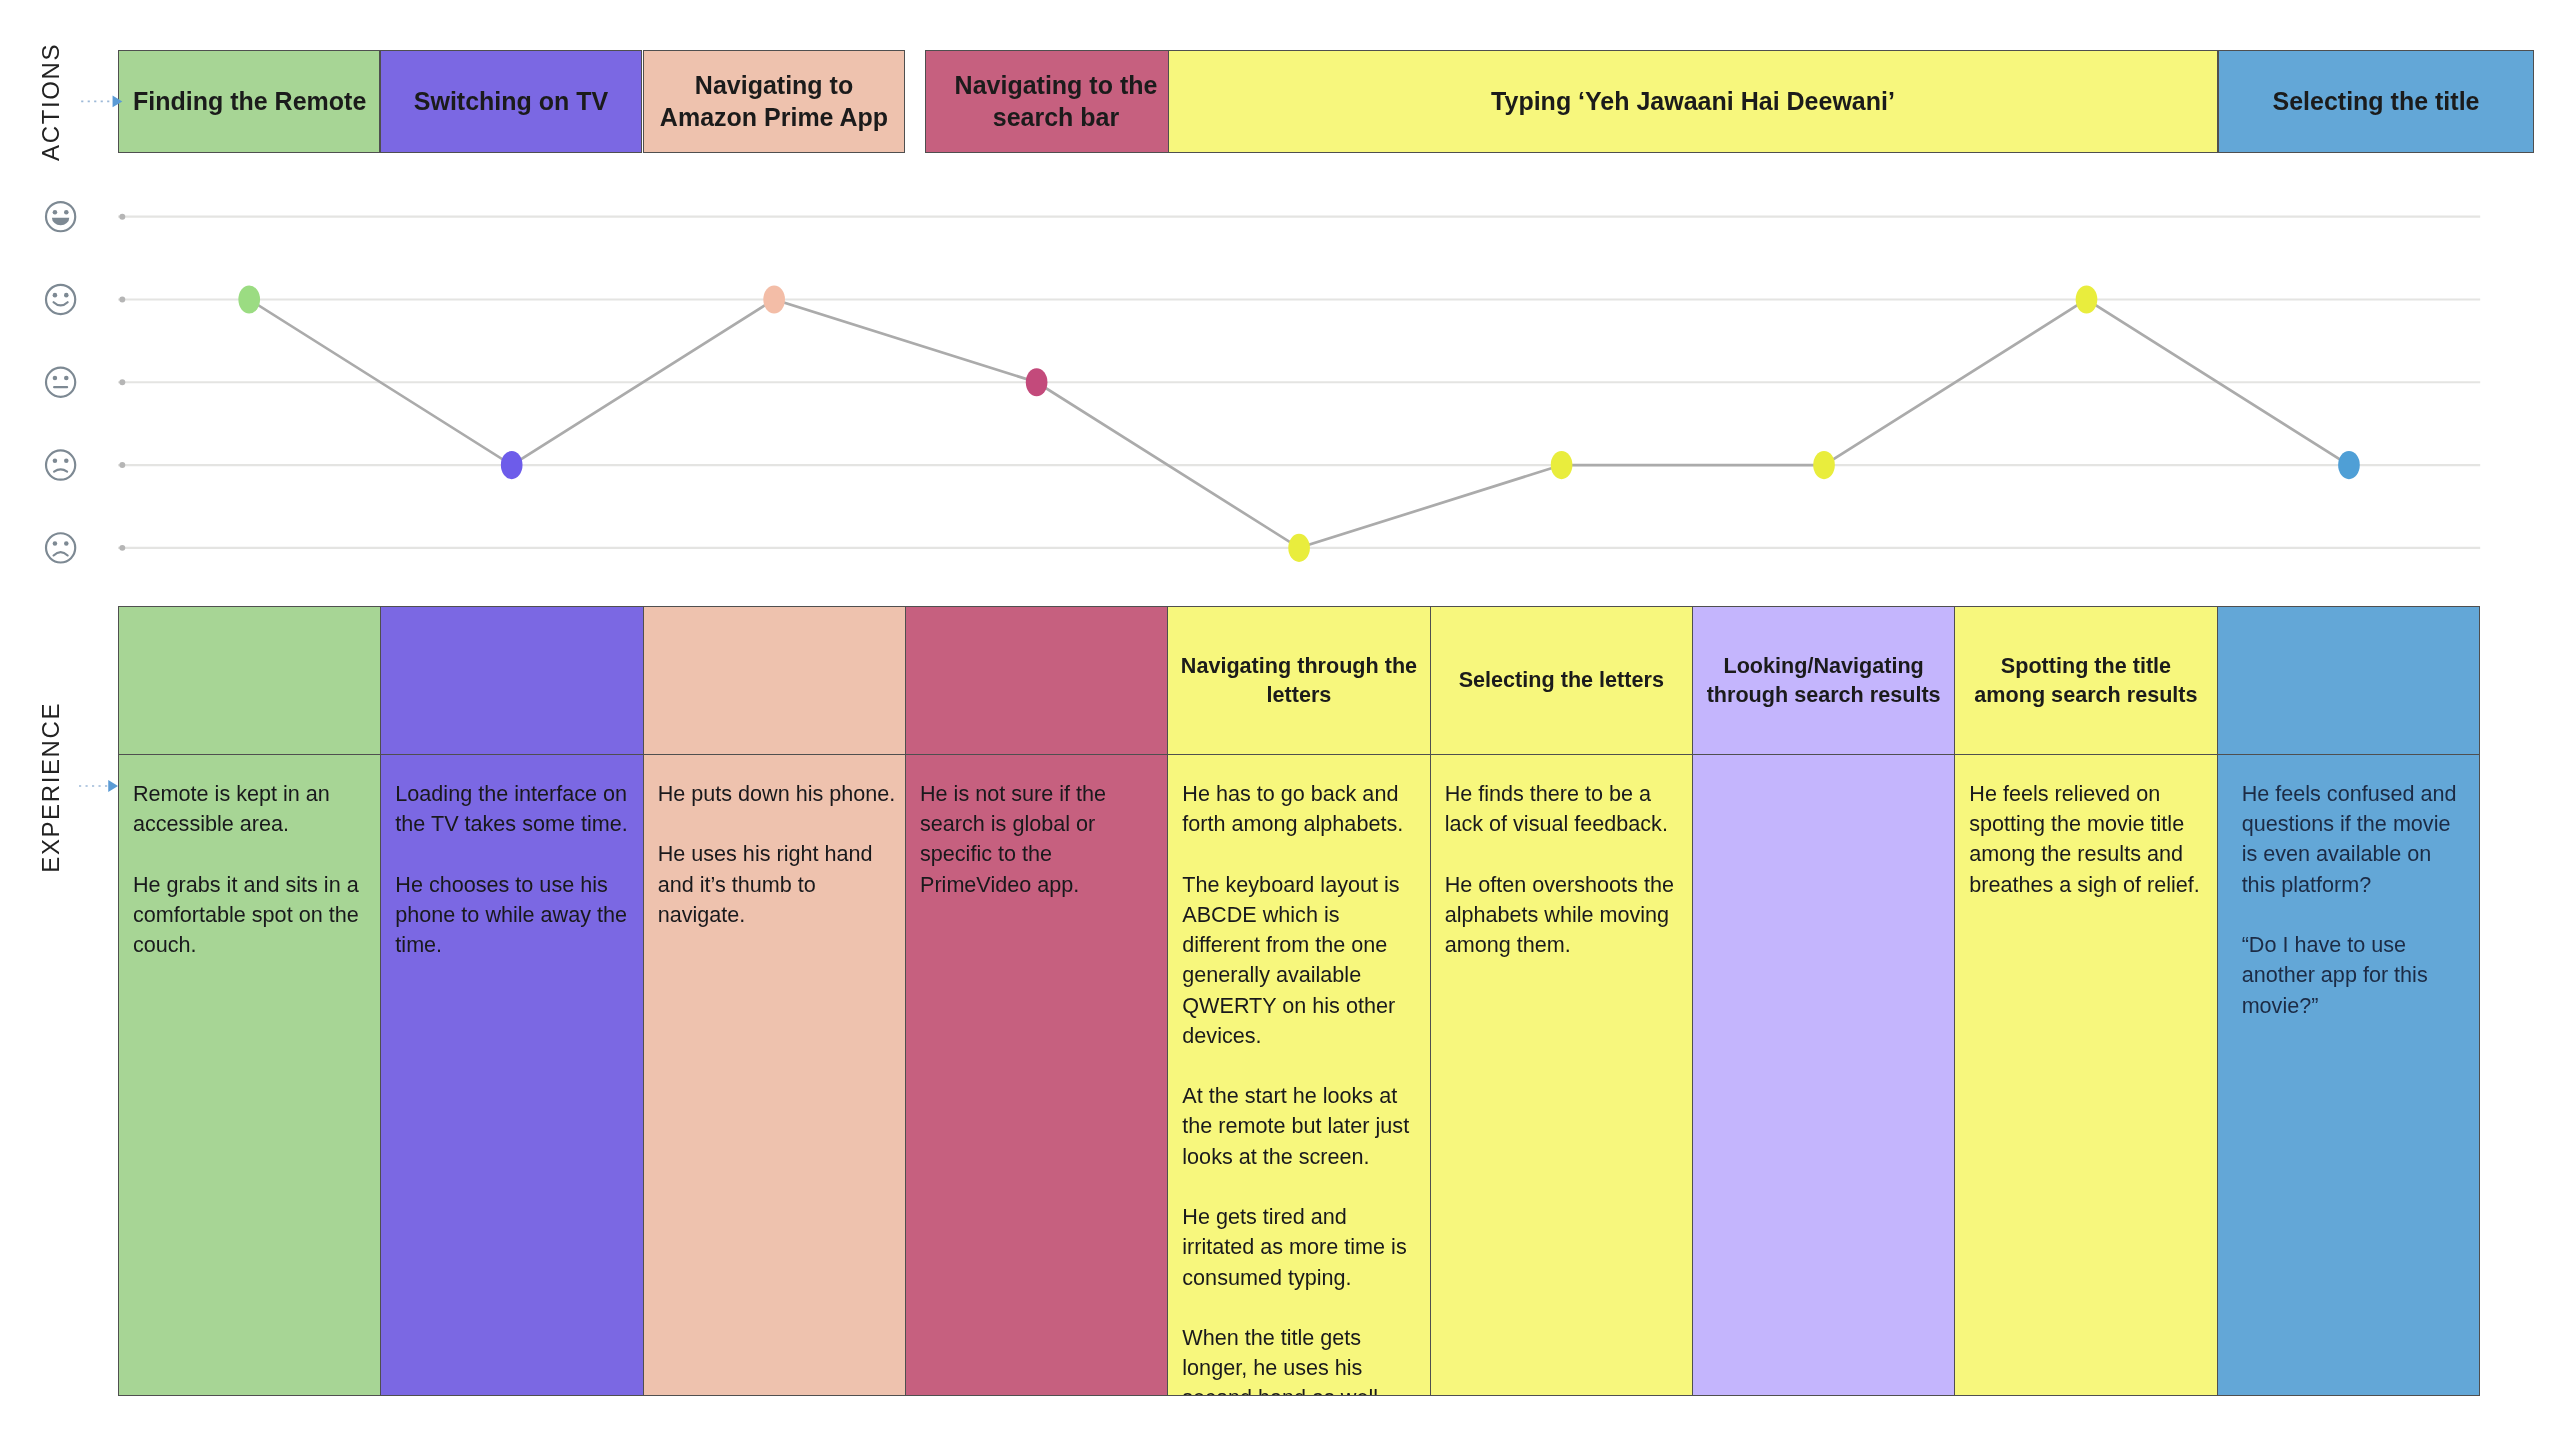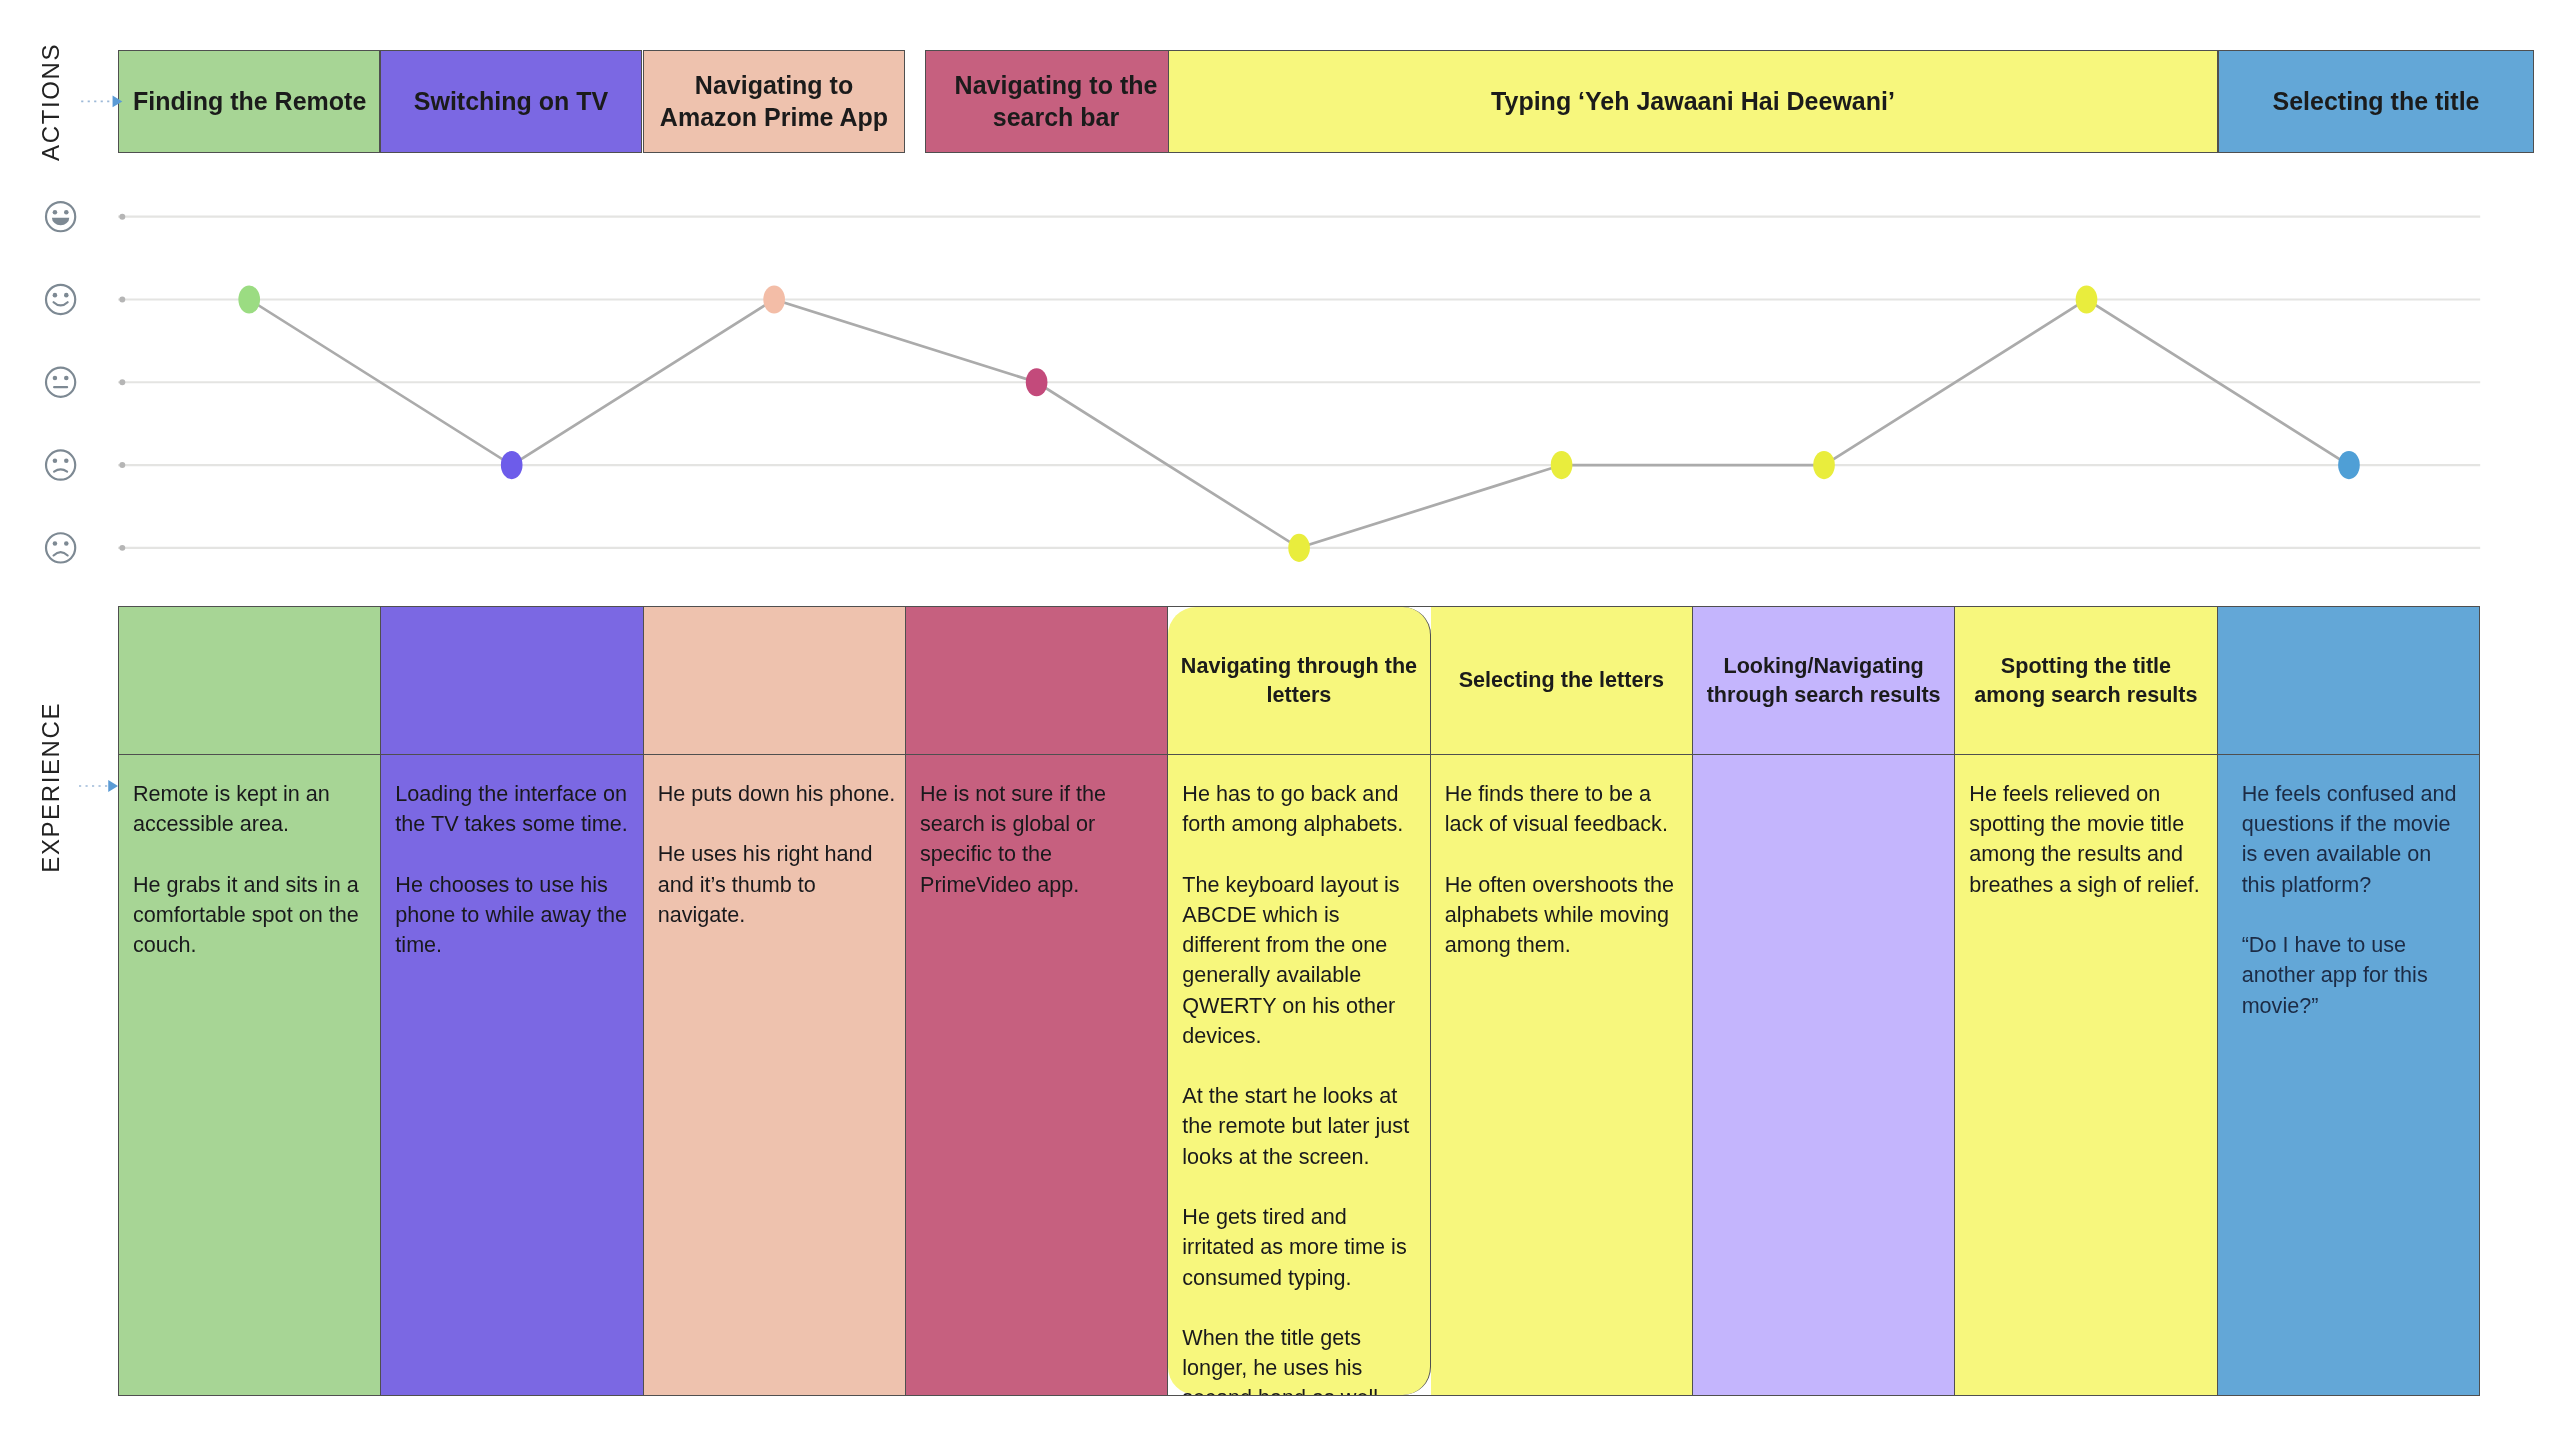--- a/index.html
+++ b/index.html
@@ -152,21 +152,21 @@
     <div class="exp-col" style="background: rgb(238, 194, 174);">
       <div class="exp-head"></div>
       <div class="exp-body">He puts down his phone.
 
 He uses his right hand and it’s thumb to navigate.</div>
     </div>
     <div class="exp-col" style="background: rgb(198, 96, 127);">
       <div class="exp-head"></div>
       <div class="exp-body">He is not sure if the search is global or specific to the PrimeVideo app.</div>
     </div>
-    <div class="exp-col" style="background: rgb(247, 247, 125); border-radius: 28px;">
+    <div class="exp-col" style="background: rgb(247, 247, 125);">
       <div class="exp-head">Navigating through the letters</div>
       <div class="exp-body">He has to go back and forth among alphabets.
 
 The keyboard layout is ABCDE which is different from the one generally available QWERTY on his other devices.
 
 At the start he looks at the remote but later just looks at the screen.
 
 He gets tired and irritated as more time is consumed typing.
 
 When the title gets longer, he uses his second hand as well.</div>

